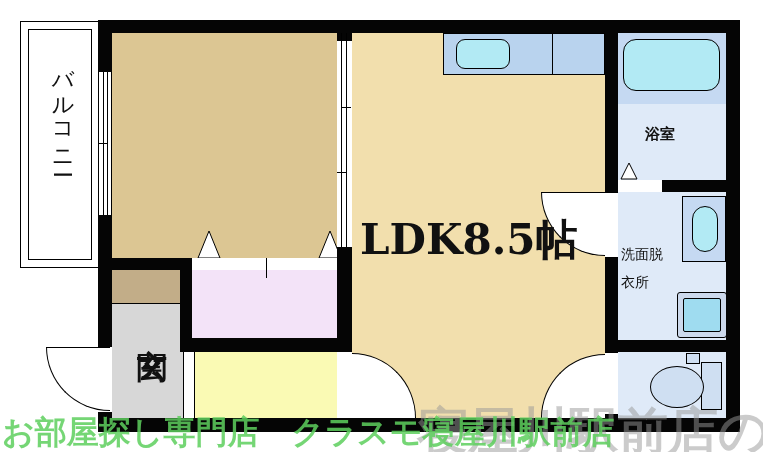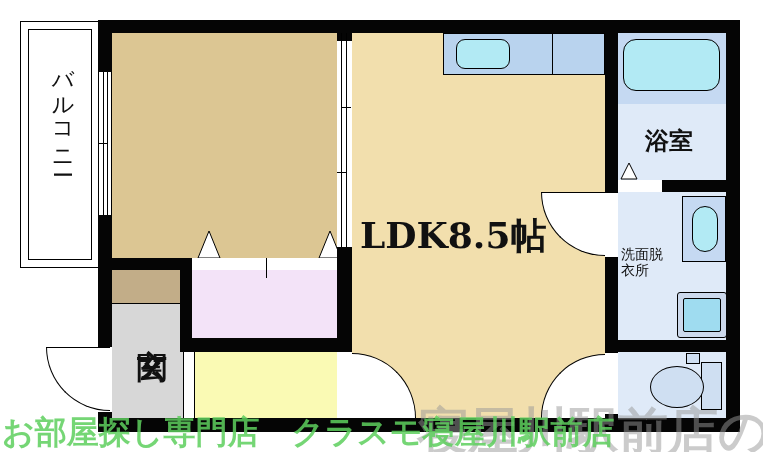--- a/index.html
+++ b/index.html
@@ -99,24 +99,24 @@
 
   <div class="abs arc" style="left:352px;top:353px;width:64px;height:65px;border-radius:0 100% 0 0;border-top:1px solid #000;border-right:1px solid #000;"></div>
   <div class="abs arc" style="left:541px;top:192px;width:64px;height:64px;border-radius:0 0 0 100%;border-bottom:1px solid #000;border-left:1px solid #000;border-top:1px solid #000;"></div>
   <div class="abs arc" style="left:541px;top:354px;width:64px;height:64px;border-radius:100% 0 0 0;border-top:1px solid #000;border-left:1px solid #000;"></div>
   <div class="abs arc" style="left:46px;top:347px;width:64px;height:64px;border-radius:0 0 0 100%;border-bottom:1px solid #000;border-left:1px solid #000;border-top:1px solid #000;z-index:25;"></div>
 
   <div class="abs" style="left:20px;top:21px;width:80px;height:247px;border:1px solid #000;background:#fff;z-index:4;"></div>
   <div class="abs" style="left:28px;top:29px;width:64px;height:231px;border:1px solid #000;background:#fff;z-index:4;"></div>
 
   <div class="abs lbl vtext" style="left:48px;top:55px;height:190px;font-size:22px;font-weight:normal;">バルコニー</div>
-  <div class="abs lbl" style="left:360px;top:212px;font-size:36px;">LDK8.5帖</div>
-  <div class="abs lbl" style="left:645px;top:125px;font-size:24px;">浴室</div>
+  <div class="abs lbl" style="left:360px;top:212px;font-size:42px;">LDK8.5帖</div>
+  <div class="abs lbl" style="left:645px;top:125px;font-size:15px;">浴室</div>
   <div class="abs lbl" style="left:621px;top:246px;font-size:14px;line-height:16px;font-weight:normal;">
     <span style="display:block;">洗面脱</span>
-    <span style="display:block;">衣所</span>
+    <span style="display:block;margin-top:12px;">衣所</span>
   </div>
   <div class="abs lbl vtext" style="left:131px;top:325px;height:80px;font-size:30px;letter-spacing:4px;">玄関</div>
 
   <div class="abs wm" style="left:418px;top:398px;font-size:50px;color:#999999;opacity:0.5;">寝屋川駅前店のクラスモ</div>
   <div class="abs wm" style="left:2px;top:411px;font-size:32px;color:#5ecf5e;opacity:0.85;">お部屋探し専門店　クラスモ寝屋川駅前店</div>
 
 </div>
 
 </body></html>

